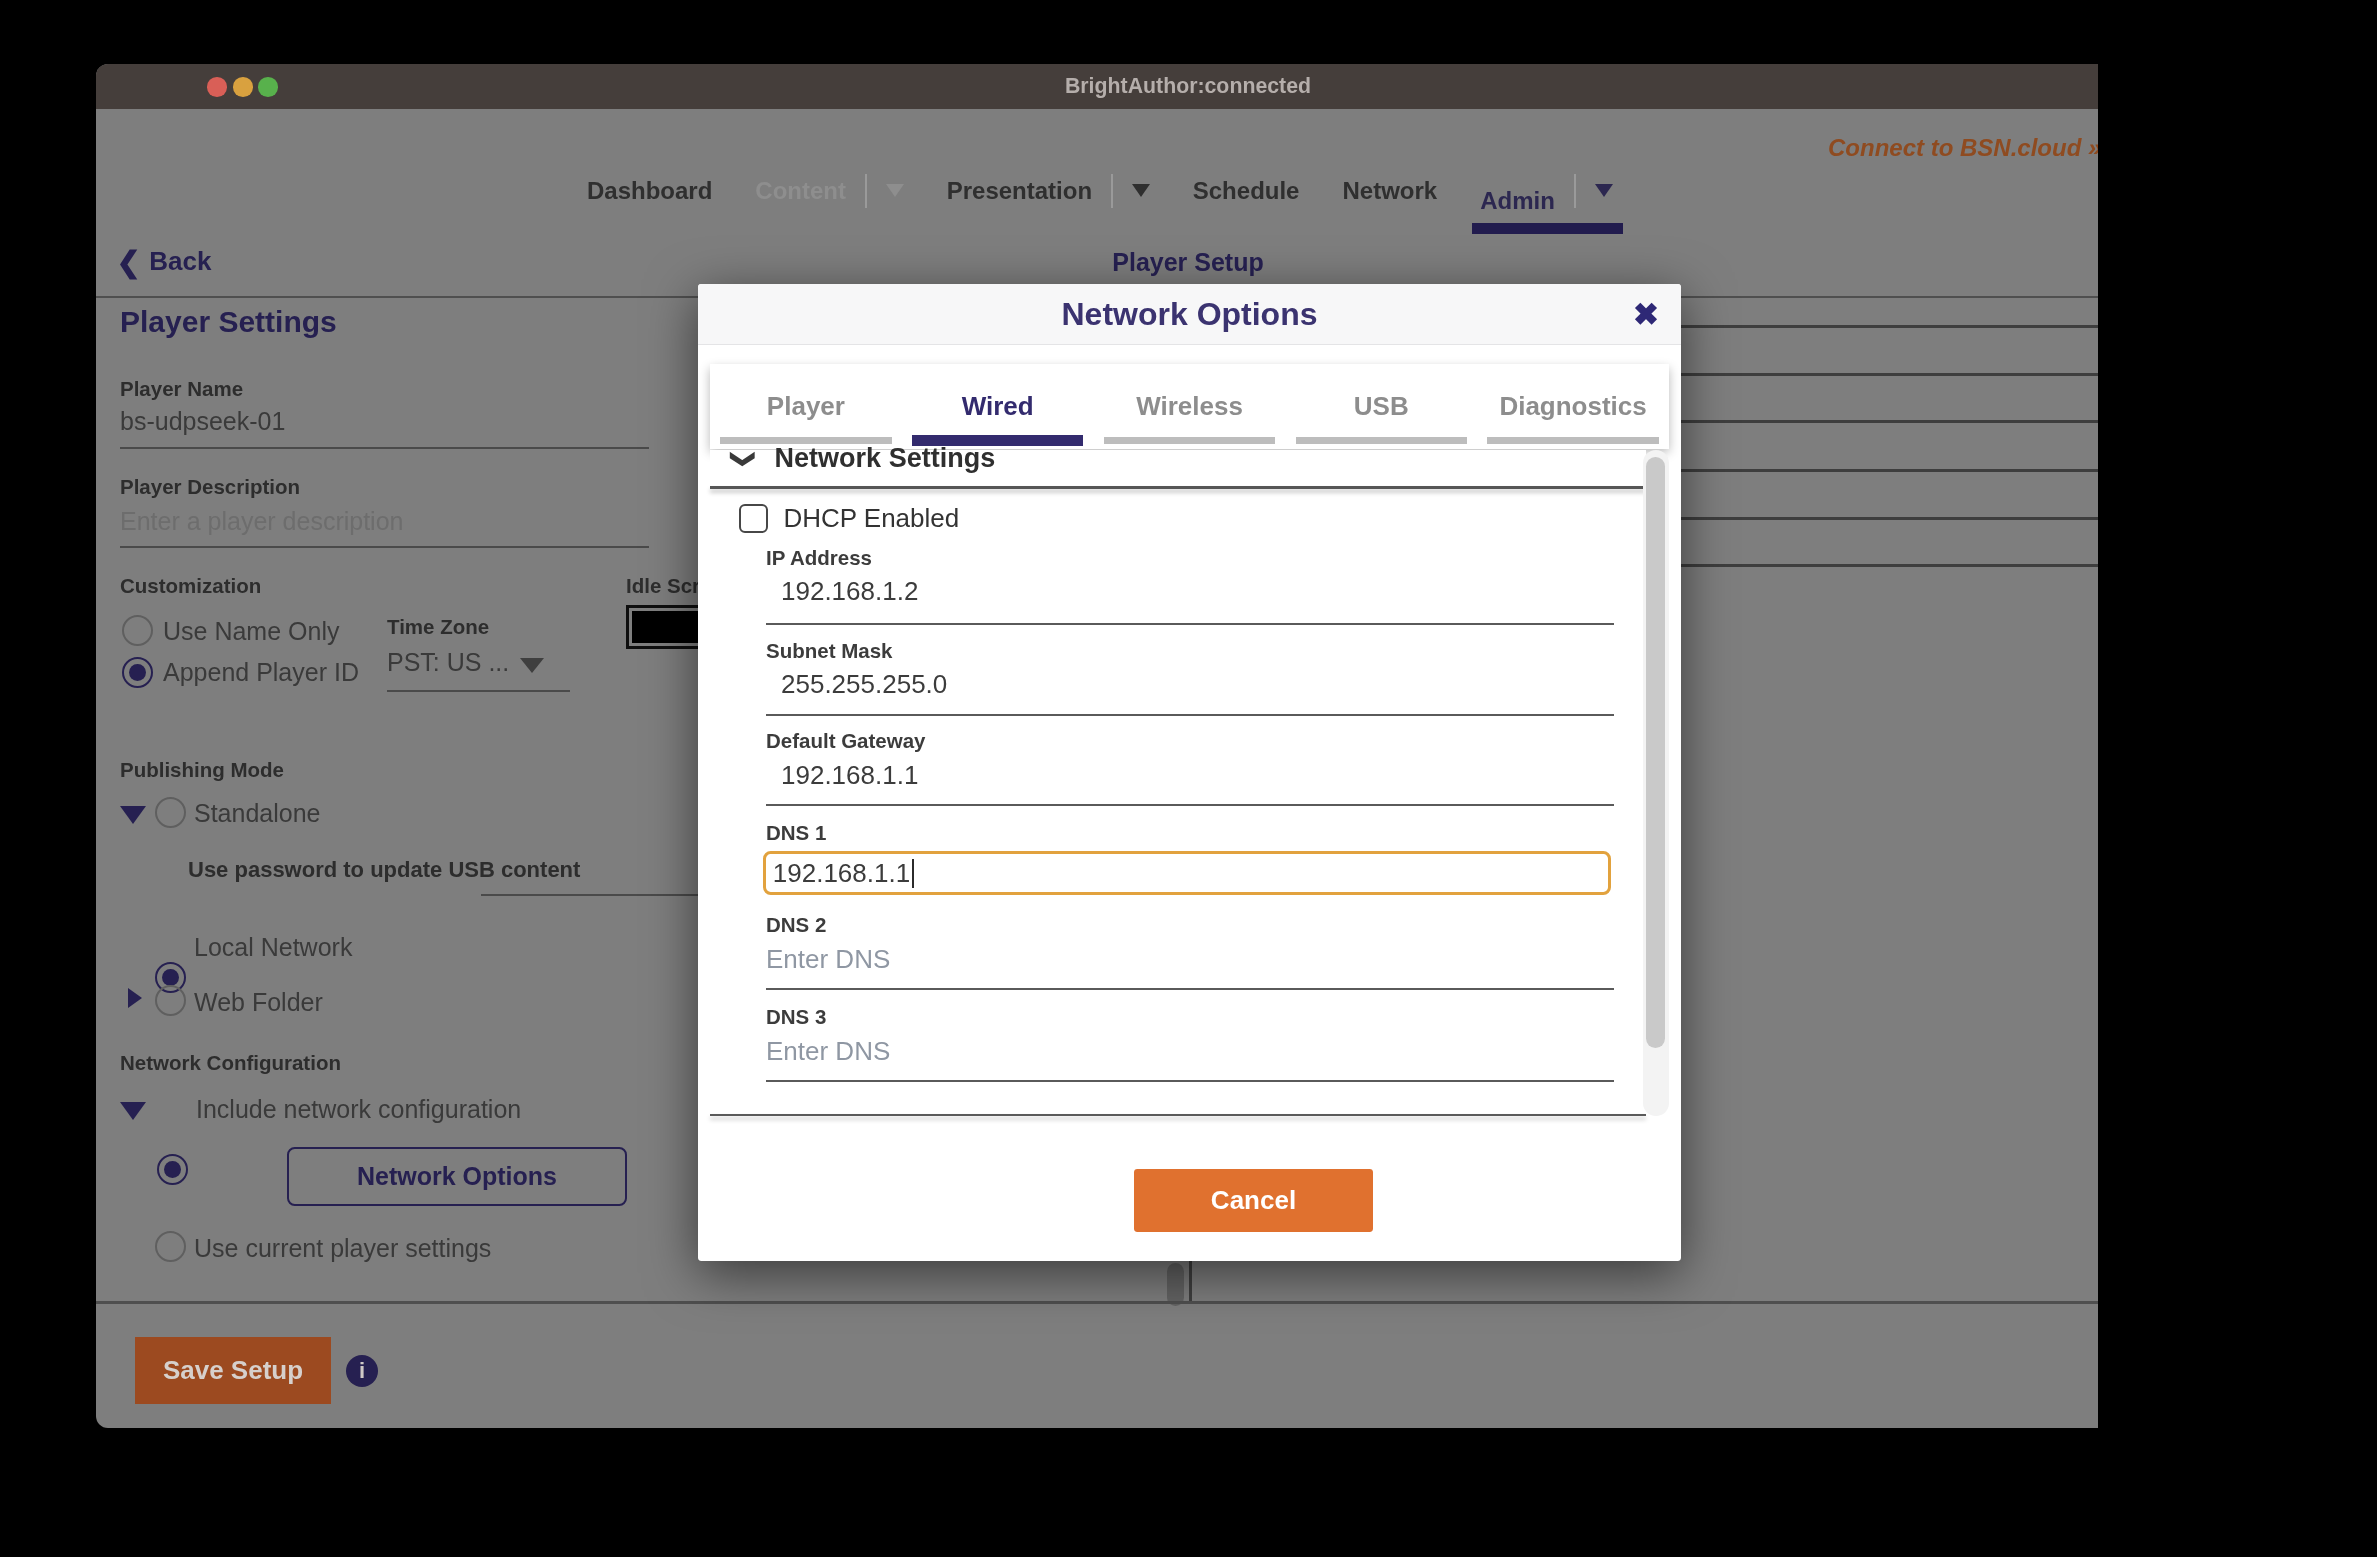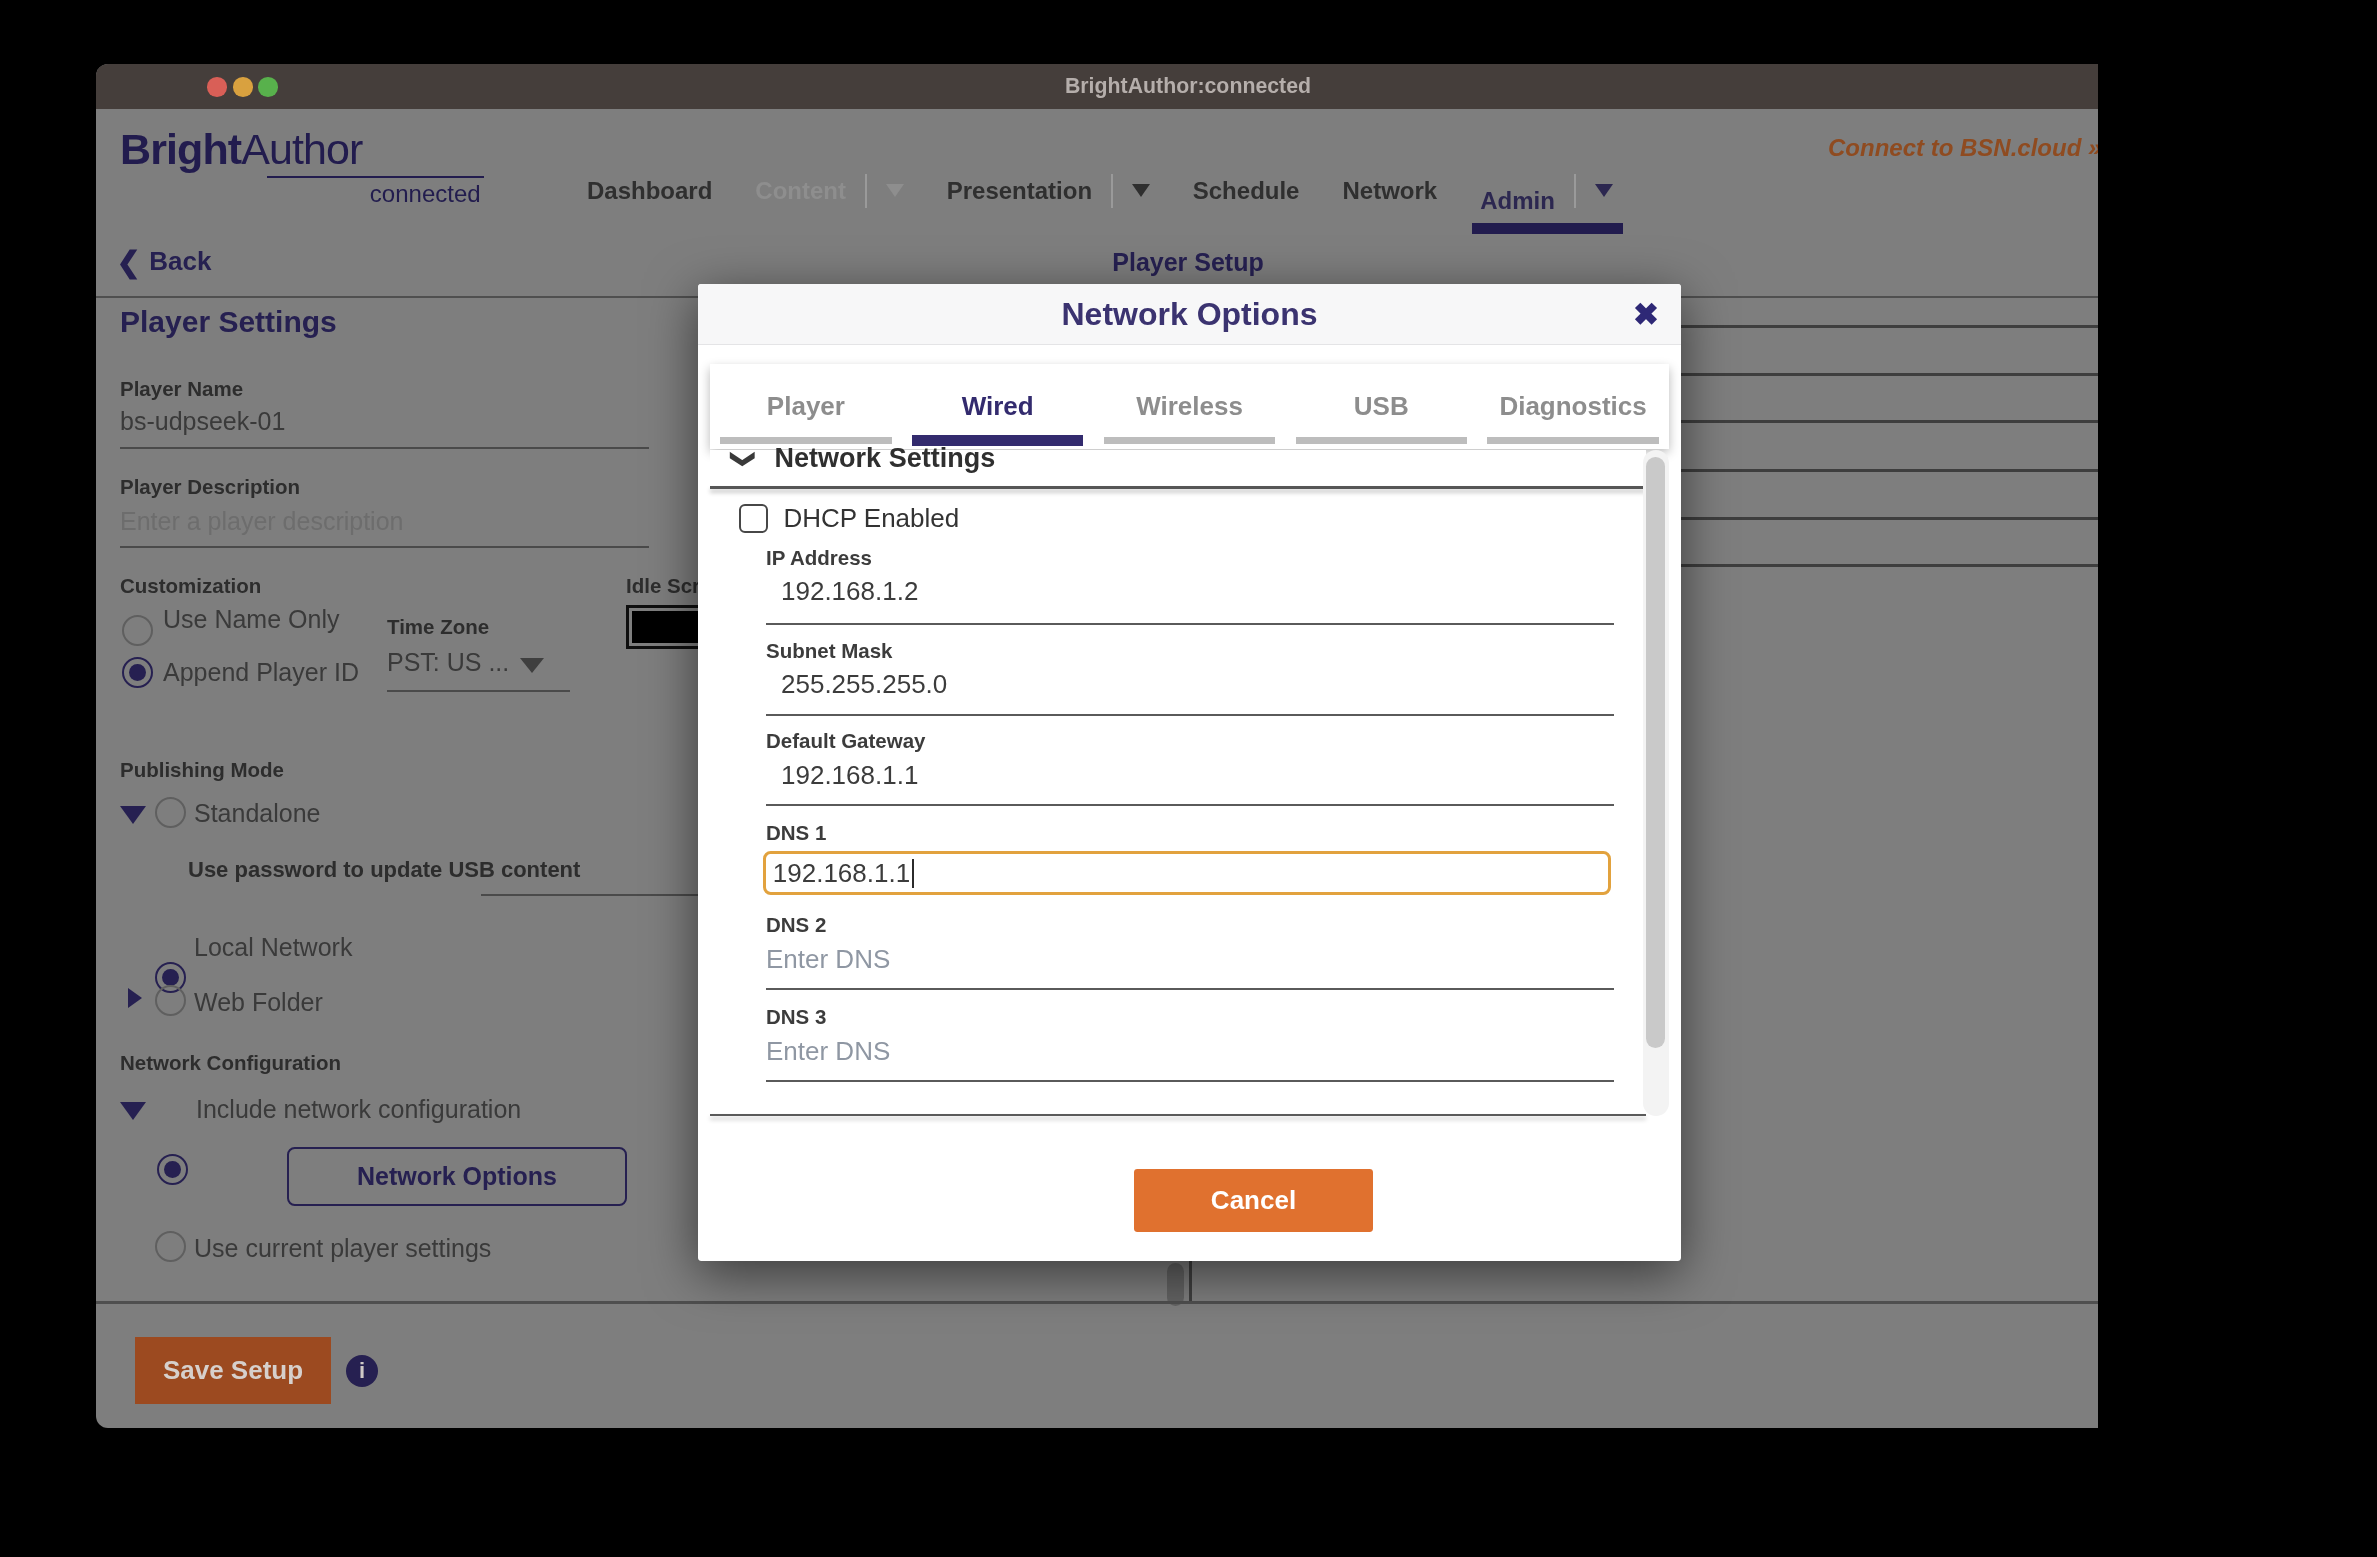--- a/index.html
+++ b/index.html
@@ -125,25 +125,20 @@
 
   <div class="window">
 
     <div class="titlebar">
       <span class="tl red"></span>
       <span class="tl yel"></span>
       <span class="tl grn"></span>
       <div class="title">BrightAuthor:connected</div>
     </div>
 
-    <div class="logo">
-      <div class="main"><b>Bright</b><span>Author</span></div>
-      <div class="rule"></div>
-      <div class="sub">connected</div>
-    </div>
 
     <div class="nav">
       <span class="item">Dashboard</span>
       <span class="group">
         <span class="item disabled">Content</span>
         <span class="sep"></span>
         <span class="arr gray"></span>
       </span>
       <span class="group">
         <span class="item">Presentation</span>
@@ -186,21 +181,21 @@
     <div class="abs lbl" style="left:24px;top:313px;">Player Name</div>
     <div class="abs val" style="left:24px;top:343px;">bs-udpseek-01</div>
     <div class="abs uline" style="left:24px;top:383px;width:529px;"></div>
 
     <div class="abs lbl" style="left:24px;top:411px;">Player Description</div>
     <div class="abs ph" style="left:24px;top:443px;">Enter a player description</div>
     <div class="abs uline" style="left:24px;top:482px;width:529px;"></div>
 
     <div class="abs lbl" style="left:24px;top:510px;">Customization</div>
     <div class="abs radio" style="left:26px;top:551px;"></div>
-    <div class="abs val" style="left:67px;top:541px;">Use Name Only</div>
+    <div class="abs val" style="left:67px;top:553px;">Use Name Only</div>
     <div class="abs radio sel" style="left:26px;top:593px;"></div>
     <div class="abs val" style="left:67px;top:594px;">Append Player ID</div>
 
     <div class="abs lbl" style="left:291px;top:551px;">Time Zone</div>
     <div class="abs val" style="left:291px;top:584px;">PST: US ...</div>
     <div class="abs tz-tri" style="left:424px;top:594px;"></div>
     <div class="abs uline" style="left:291px;top:626px;width:183px;"></div>
 
     <div class="abs lbl" style="left:530px;top:510px;">Idle Scr</div>
     <div class="abs swatch" style="left:530px;top:541px;width:84px;height:44px;">

